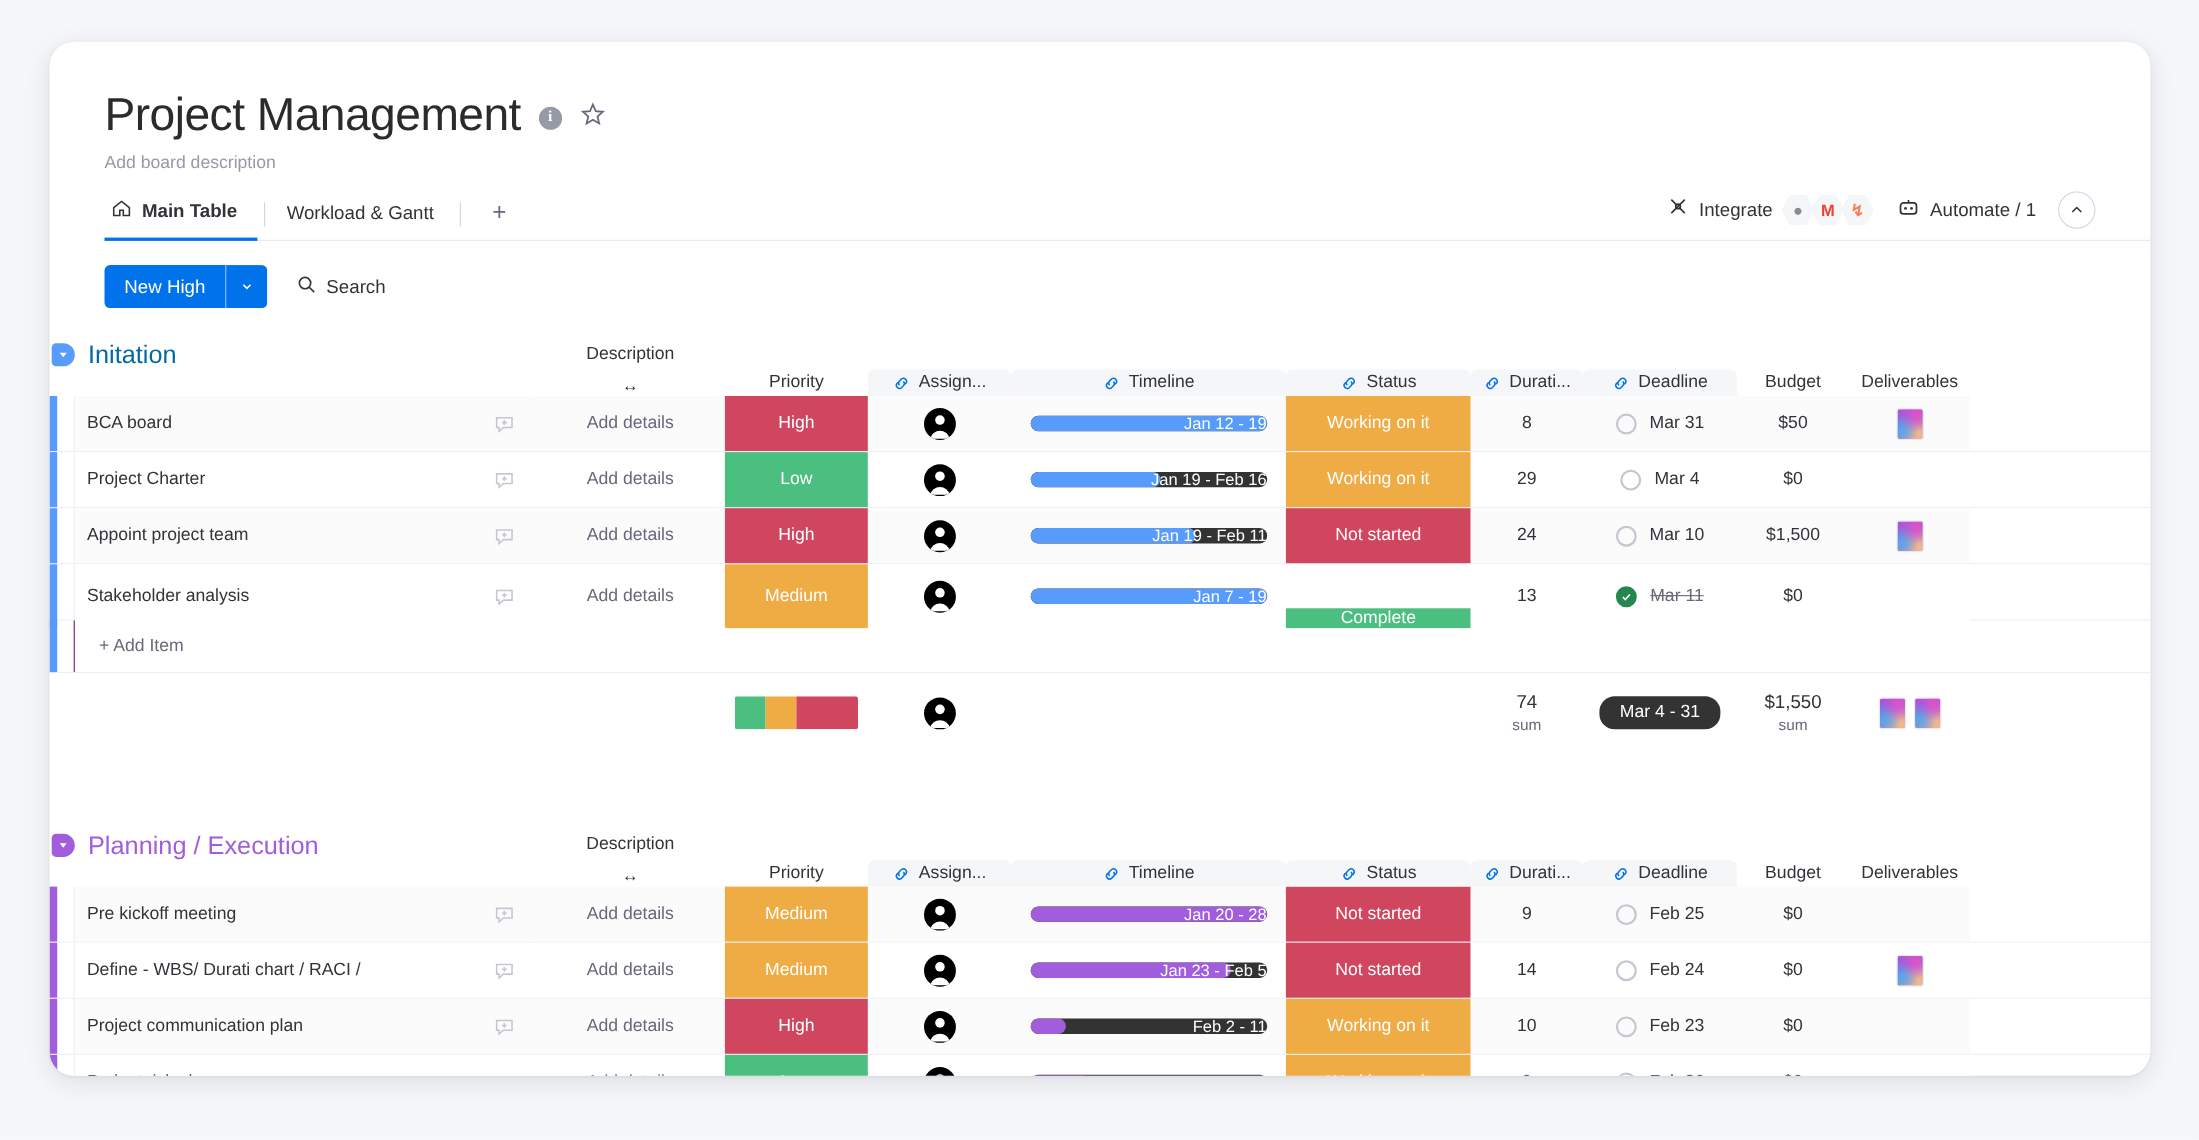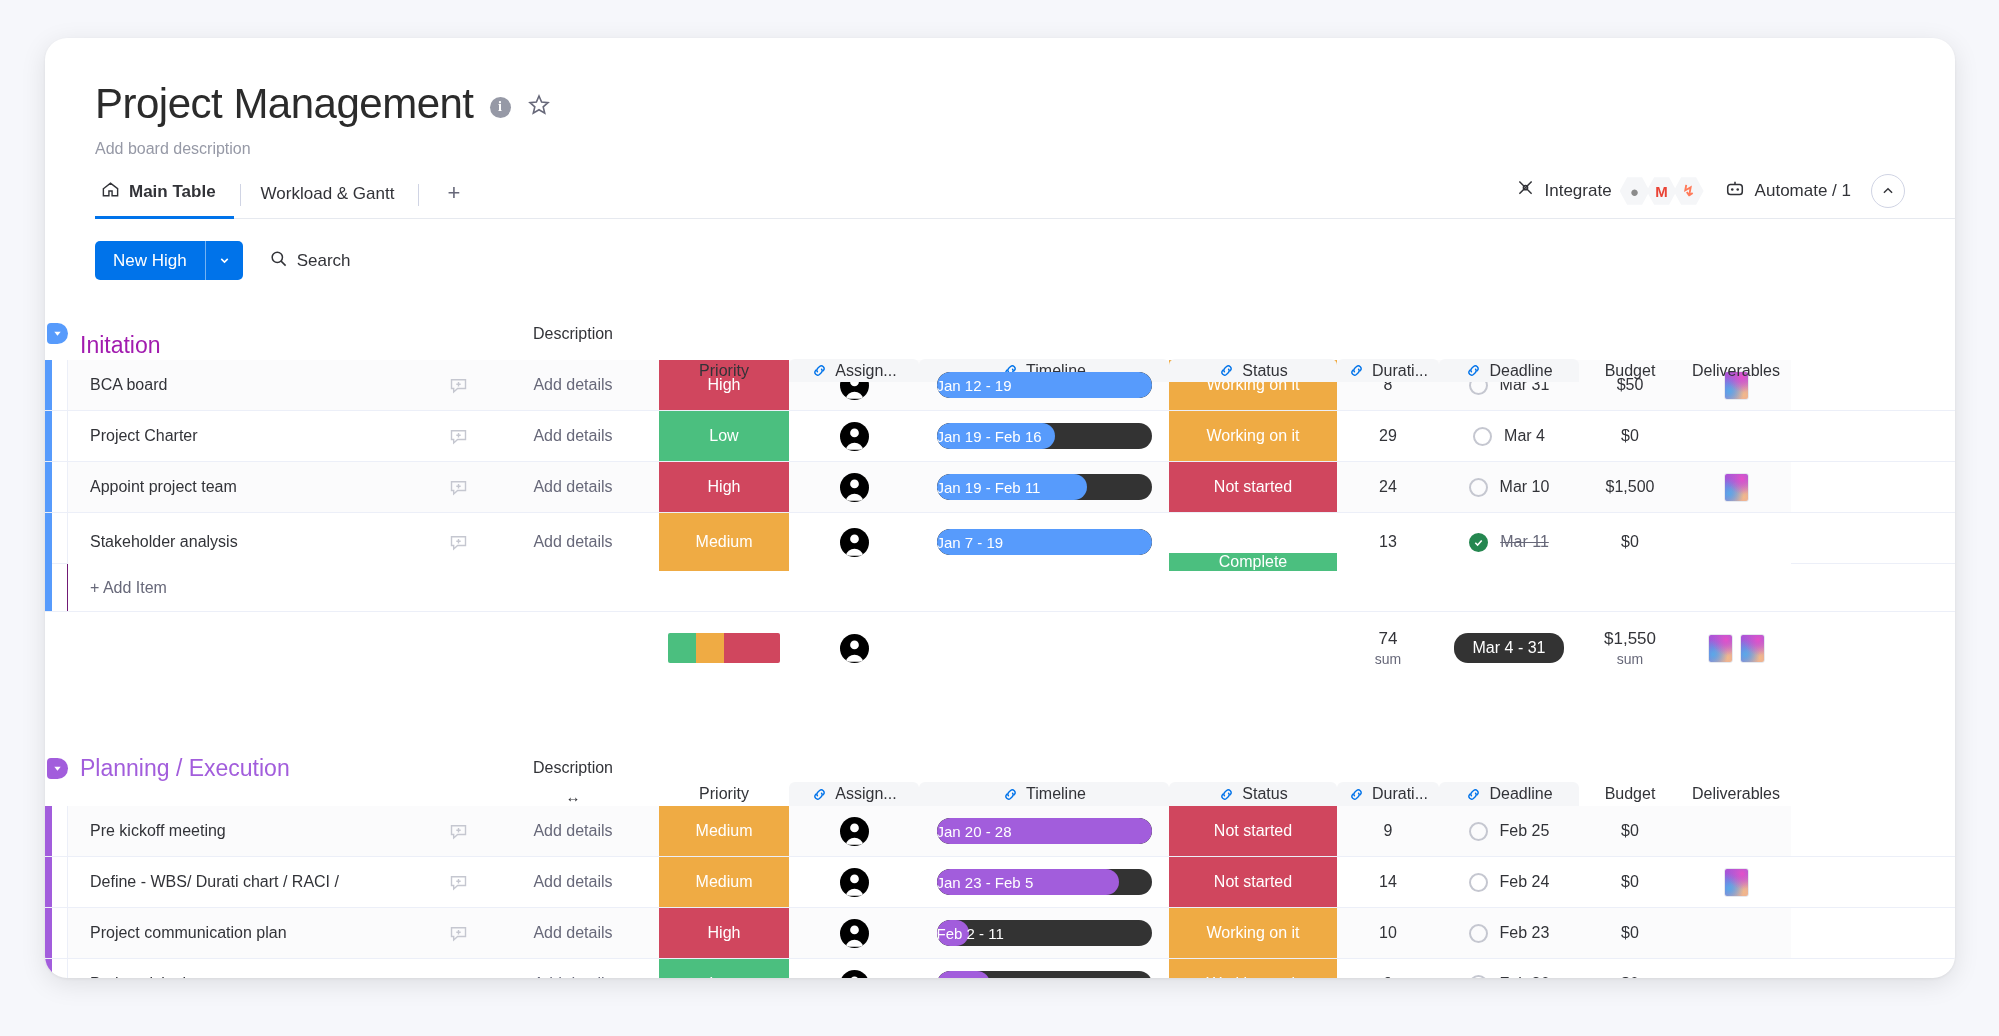--- a/index.html
+++ b/index.html
@@ -137,40 +137,40 @@
     grid-column: 3 / 4;
     display: flex; align-items: flex-start; justify-content: center;
     padding-top: 6px; color: #323338; font-size: 15px;
   }
 
   .item-row { height: 51px; border-bottom: 1px solid #eceff8; }
   .item-row .cell { display: flex; align-items: center; justify-content: center; font-size: 16px; color: #323338; }
   .row-color { width: 7px; }
   .cell-name {
     justify-content: space-between !important;
-    padding: 0 18px 0 22px;
+    padding: 0 18px 0 11px;
     background: #fbfbfc;
     border-left: 1px solid #eceff8;
     text-align: center;
   }
   .item-row:nth-child(odd) .cell-name { background: #ffffff; }
   .name-text { white-space: nowrap; overflow: hidden; text-overflow: ellipsis; }
   .chat-plus { color: #c5c7d0; display: flex; }
   .cell-desc { color: #676879 !important; background: #fbfbfc; }
   .item-row:nth-child(odd) .cell-desc { background: #ffffff; }
   .cell-plain { background: #fbfbfc; }
   .item-row:nth-child(odd) .cell-plain { background: #ffffff; }
 
   .status-cell { color: #fff !important; font-size: 15px; }
   .prio-cell { color: #fff !important; font-size: 15px; }
 
   .tl-bar {
-    width: 86%; height: 26px; border-radius: 13px;
+    width: 86%; height: 14px; border-radius: 13px;
     position: relative; overflow: hidden;
-    display: flex; align-items: center; justify-content: flex-start;
+    display: flex; align-items: center; justify-content: flex-end;
     background: #333333;
   }
   .tl-fill { position: absolute; left: 0; top: 0; bottom: 0; border-radius: 13px; }
   .tl-label { position: relative; z-index: 2; color: #fff; font-size: 15px; }
 
   .dl-wrap { display: flex; align-items: center; gap: 12px; }
   .dl-circle {
     width: 19px; height: 19px; border-radius: 50%;
     border: 2px solid #c5c7d0;
   }
@@ -309,21 +309,21 @@
 
   <div id="table-scroll">
       <div class="group">
         <div class="grid grp-header">
     <div class="grp-title-cell">
       <span class="grp-arrow" style="background:#579bfc;">
         <svg width="11" height="11" viewBox="0 0 24 24">
                 <path d="M5 8 L19 8 L12 17 Z" fill="#fff"></path>
               </svg>
             </span>
-      <span style="color:#a21caf;margin-top:24px;">Initation</span>
+      <span style="color:#0369a1;">Initation</span>
     </div>
     <div class="col-head">
        <span>Description</span>
           </div>
     <div class="resize-handle">↔</div>
     <div class="col-head">
        <span>Priority</span>
           </div>
     <div class="col-head shaded">
        <span class="link-icon">

